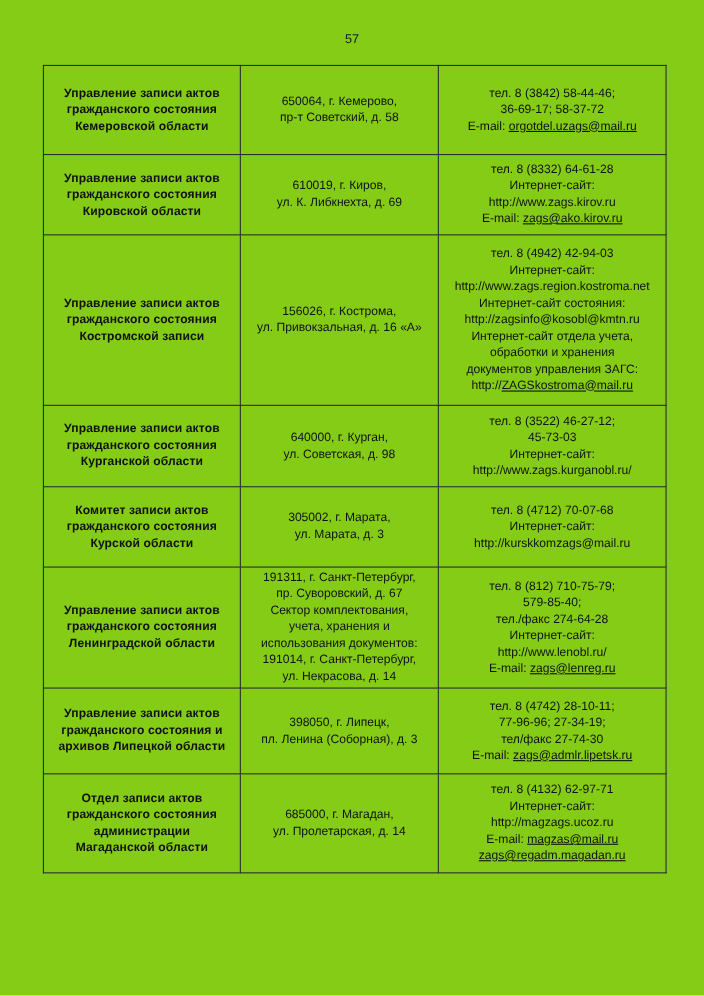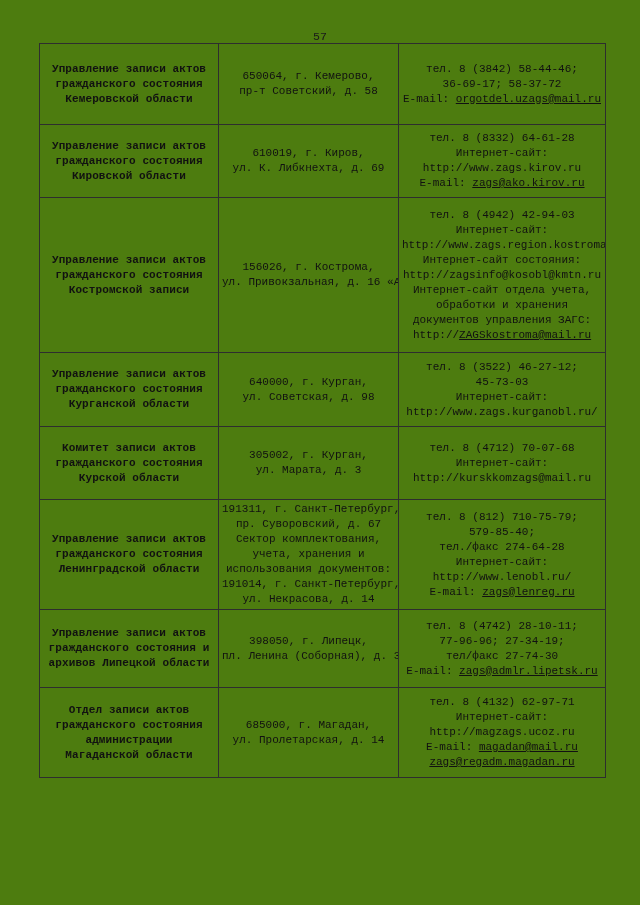--- a/index.html
+++ b/index.html
@@ -4,38 +4,38 @@
 <style>
   html, body {
     margin: 0;
     padding: 0;
     background: #e8e8e8;
   }
   .page {
     position: relative;
     width: 640px;
     height: 905px;
-    background: #4d7c0f;
-    font-family: Liberation Mono, monospace;
+    background: #84cc16;
+    font-family: Liberation Sans, sans-serif;
     color: #111111;
     overflow: hidden;
   }
   .page-number {
     position: absolute;
     top: 30px;
     left: 0;
     width: 640px;
     text-align: center;
     font-size: 11.5px;
     color: #1a1a1a;
   }
   table.registry {
     position: absolute;
     left: 39px;
-    top: 43px;
+    top: 59px;
     width: 566px;
     border-collapse: collapse;
     table-layout: fixed;
   }
   table.registry td {
     border: 1px solid #2e2e2e;
     vertical-align: middle;
     text-align: center;
     padding: 2px 3px;
     font-size: 11px;
@@ -133,21 +133,21 @@
             <div class="line"><span>http://www.zags.kurganobl.ru/</span></div>
           </td>
         </tr>
         <tr style="height: 73px;">
           <td class="org-cell">
             <div class="line">Комитет записи актов</div>
             <div class="line">гражданского состояния</div>
             <div class="line">Курской области</div>
           </td>
           <td>
-            <div class="line">305002, г. Курган,</div>
+            <div class="line">305002, г. Марата,</div>
             <div class="line">ул. Марата, д. 3</div>
           </td>
           <td>
             <div class="line"><span>тел. 8 (4712) 70-07-68</span></div>
             <div class="line"><span>Интернет-сайт:</span></div>
             <div class="line"><span>http://kurskkomzags@mail.ru</span></div>
           </td>
         </tr>
         <tr style="height: 107px;">
           <td class="org-cell">
@@ -198,19 +198,19 @@
             <div class="line">Магаданской области</div>
           </td>
           <td>
             <div class="line">685000, г. Магадан,</div>
             <div class="line">ул. Пролетарская, д. 14</div>
           </td>
           <td>
             <div class="line"><span>тел. 8 (4132) 62-97-71</span></div>
             <div class="line"><span>Интернет-сайт:</span></div>
             <div class="line"><span>http://magzags.ucoz.ru</span></div>
-            <div class="line"><span>E-mail: </span><span class="u">magadan@mail.ru</span></div>
+            <div class="line"><span>E-mail: </span><span class="u">magzas@mail.ru</span></div>
             <div class="line"><span class="u">zags@regadm.magadan.ru</span></div>
           </td>
         </tr>
       </tbody>
   </table>
 </div>
 
 </body></html>

